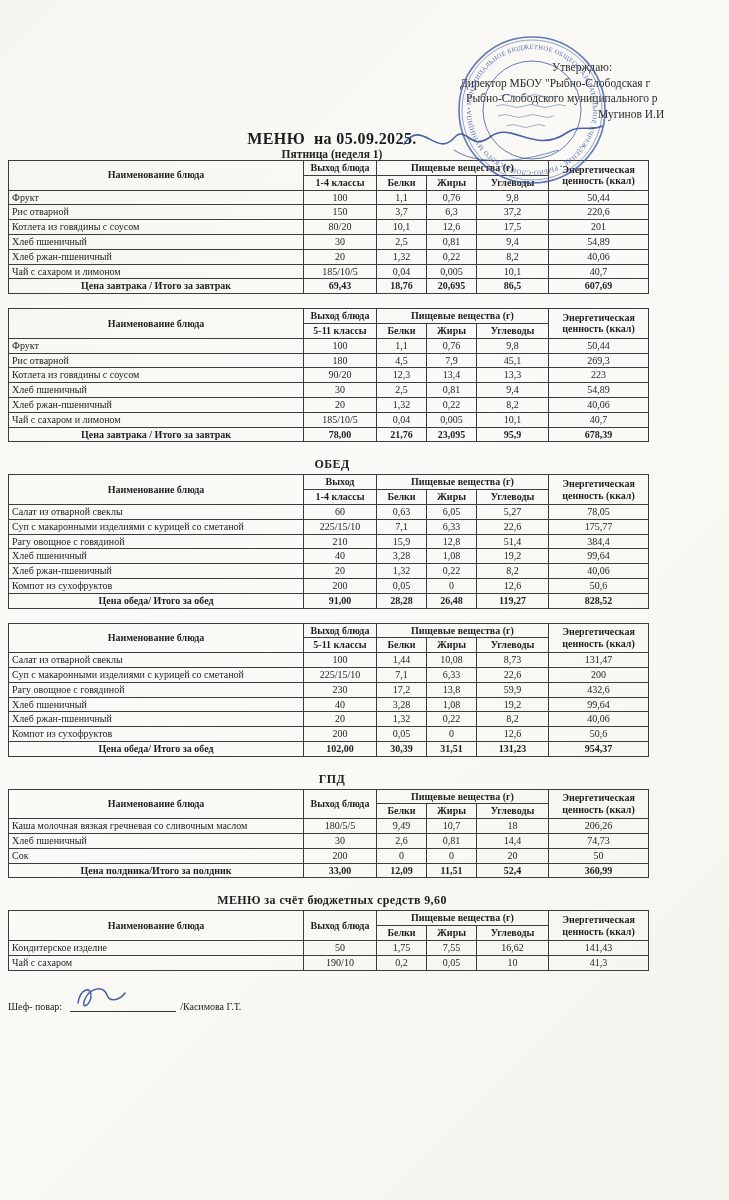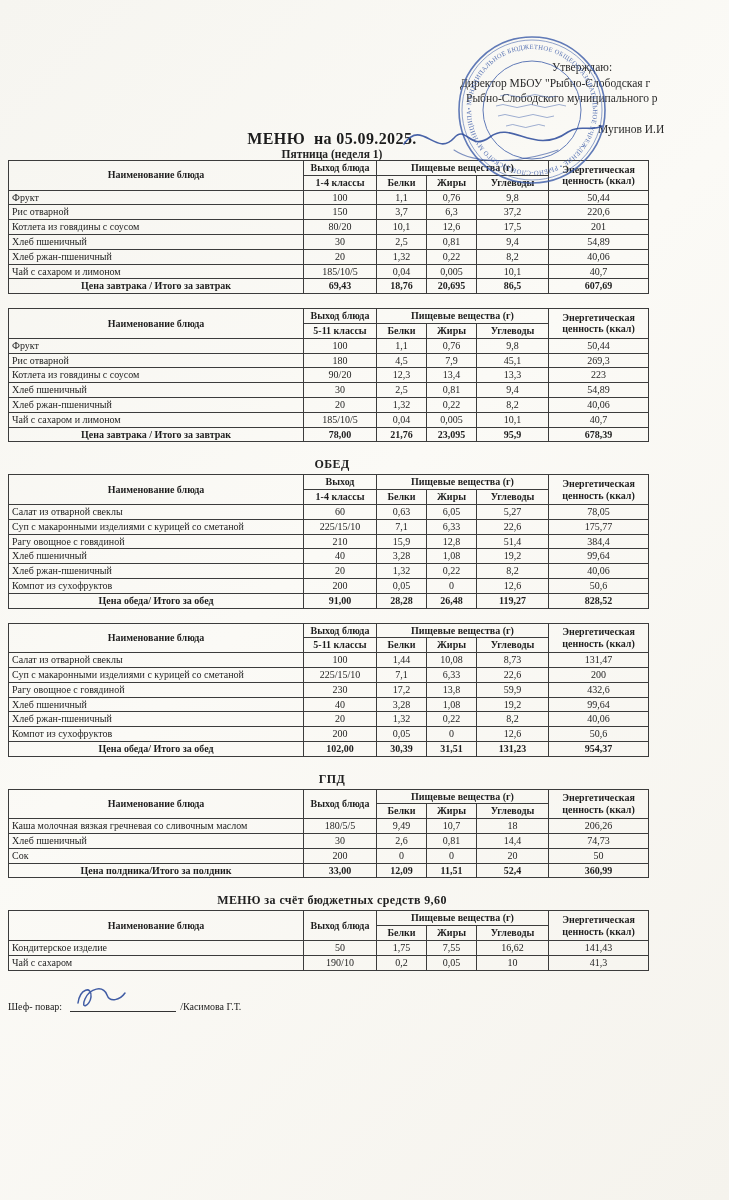--- a/index.html
+++ b/index.html
@@ -24,21 +24,21 @@
   .menu-table td.name { text-align:left; }
   .menu-table td.num  { text-align:center; }
   .menu-table tr.total td { font-weight:bold; }
   .menu-table td.total-label { text-align:center;margin-top:16px; }
 
   .approval { position:absolute; left:440px; top:60px; width:268px; font-size:11.5px;
               line-height:15.5px; z-index:1; color:#2a2a2a; }
   .approval .l1 { padding-left:112px; }
   .approval .l2 { padding-left:20px; }
   .approval .l3 { padding-left:26px; }
-  .approval .l4 { padding-left:158px;margin-top:15px; }
+  .approval .l4 { padding-left:158px; }
 
   .stamp { position:absolute; left:450px; top:28px; z-index:2; pointer-events:none; }
   .director-sig { position:absolute; left:396px; top:110px; z-index:3; pointer-events:none; }
 
   .chef { margin-top:26px; font-size:10px; display:flex; align-items:flex-end; position:relative; }
   .chef .lbl { margin-right:8px; }
   .sig-line { display:inline-block; width:106px; height:15px; border-bottom:1px solid #333;
               position:relative; margin-right:4px; }
   .chef-sig { position:absolute; left:4px; top:-16px; }
 </style>

